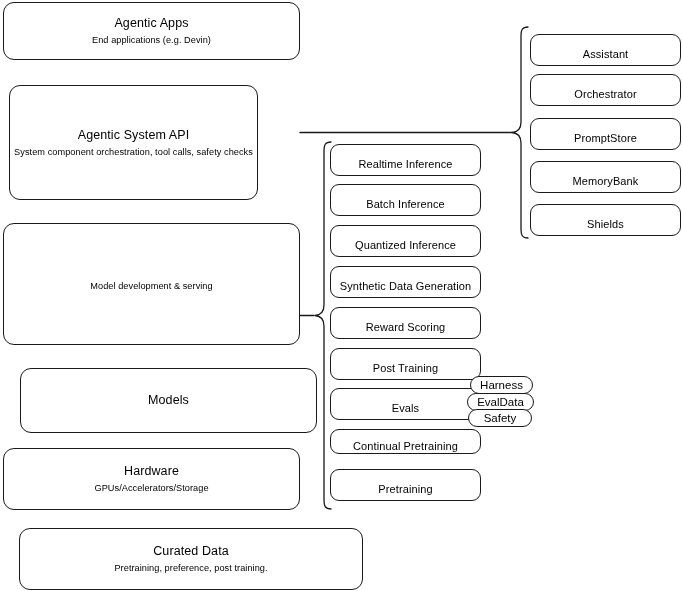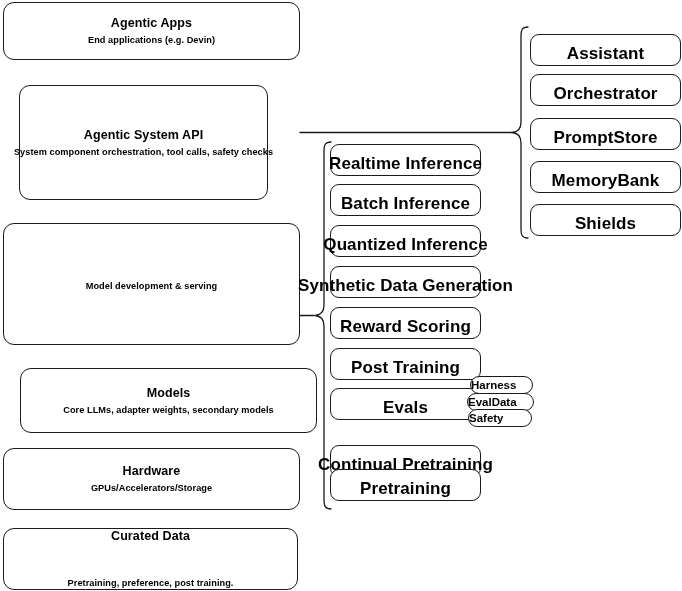--- a/index.html
+++ b/index.html
@@ -7,21 +7,20 @@
     padding: 0;
     background: #ffffff;
   }
   #canvas {
     position: relative;
     width: 682px;
     height: 591px;
     background: #ffffff;
     font-family: "Liberation Sans", sans-serif;
     overflow: hidden;
-    font-weight: bold;
   }
   .box {
     position: absolute;
     box-sizing: border-box;
     border: 1.3px solid #1a1a1a;
     border-radius: 11px;
     background: #ffffff;
     display: flex;
     flex-direction: column;
     align-items: center;
@@ -41,33 +40,33 @@
     margin-top: 3px;
     letter-spacing: 0.05px;
     white-space: nowrap;
   }
   .layer-box .title { font-size: 12.5px; }
   .item-box {
     border-radius: 9px;
     border-width: 1.3px;
   }
   .item-box .title {
-    font-size: 17px;
+    font-size: 11px;
     line-height: 14px;
     margin-top: 8px;
   }
   .pill {
     position: absolute;
     box-sizing: border-box;
     border: 1.3px solid #1a1a1a;
     border-radius: 999px;
     background: #ffffff;
     display: flex;
     align-items: center;
-    justify-content: flex-start;
+    justify-content: center;
     color: #000000;
     font-size: 11.5px;
     line-height: 13px;
     white-space: nowrap;
   }
   .brace, .connector {
     position: absolute;
     pointer-events: none;
   }
   .brace svg, .connector svg { display: block; overflow: visible; }
@@ -82,40 +81,39 @@
 </head>
 <body>
 
 <div id="canvas">
 
   <div class="box layer-box" style="left:3px; top:2px; width:297px; height:58px;">
     <div class="title">Agentic Apps</div>
     <div class="subtitle">End applications (e.g. Devin)</div>
   </div>
 
-  <div class="box layer-box" style="left:19px; top:85px; width:249px; height:115px;">
+  <div class="box layer-box" style="left:9px; top:85px; width:249px; height:115px;">
     <div class="title">Agentic System API</div>
     <div class="subtitle">System component orchestration, tool calls, safety checks</div>
   </div>
 
   <div class="box layer-box" style="left:3px; top:223px; width:297px; height:122px;">
     <div class="subtitle">Model development &amp; serving</div>
   </div>
 
   <div class="box layer-box" style="left:20px; top:368px; width:297px; height:65px;">
     <div class="title">Models</div>
-    <div class="subtitle">Core LLMs, adapter weights, secondary models</div>
   </div>
 
   <div class="box layer-box" style="left:3px; top:448px; width:297px; height:62px;">
     <div class="title">Hardware</div>
     <div class="subtitle">GPUs/Accelerators/Storage</div>
   </div>
 
-  <div class="box layer-box" style="left:3px; top:528px; width:295px; height:62px;justify-content:space-between;">
+  <div class="box layer-box" style="left:19px; top:528px; width:344px; height:62px;">
     <div class="title">Curated Data</div>
     <div class="subtitle">Pretraining, preference, post training.</div>
   </div>
 
   <div class="connector" style="left:300px; top:126px; width:216px; height:14px;">
     <svg width="216" height="14" viewBox="0 0 216 14">
       <path d="M0,6.5 L212,6.5"></path>
     </svg>
   </div>
 
@@ -179,21 +177,21 @@
   </div>
   <div class="box item-box" style="left:330px; top:307px; width:151px; height:32px;">
     <div class="title">Reward Scoring</div>
   </div>
   <div class="box item-box" style="left:330px; top:348px; width:151px; height:32px;">
     <div class="title">Post Training</div>
   </div>
   <div class="box item-box" style="left:330px; top:388px; width:151px; height:32px;">
     <div class="title">Evals</div>
   </div>
-  <div class="box item-box" style="left:330px; top:445px; width:151px; height:32px;">
+  <div class="box item-box" style="left:330px; top:429px; width:151px; height:25px;">
     <div class="title">Continual Pretraining</div>
   </div>
   <div class="box item-box" style="left:330px; top:469px; width:151px; height:32px;">
     <div class="title">Pretraining</div>
   </div>
 
   <div class="pill" style="left:470px; top:376px; width:63px; height:18px;">
     <span>Harness</span>
   </div>
   <div class="pill" style="left:467px; top:393px; width:67px; height:18px;">

